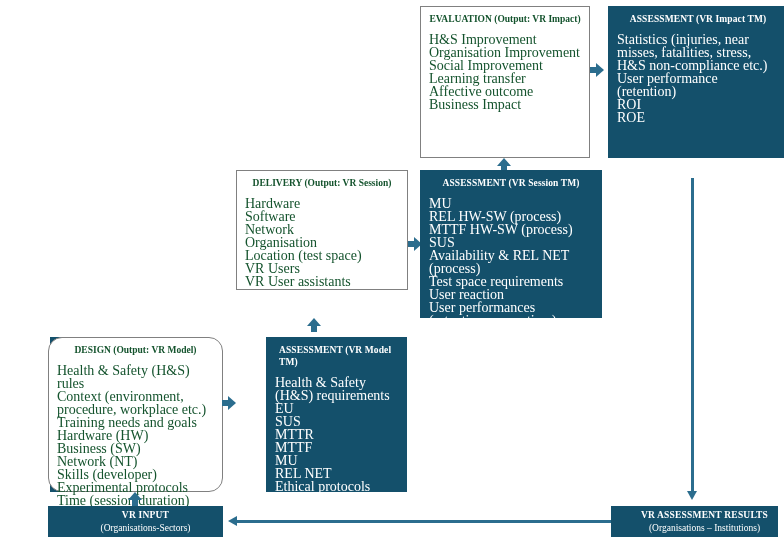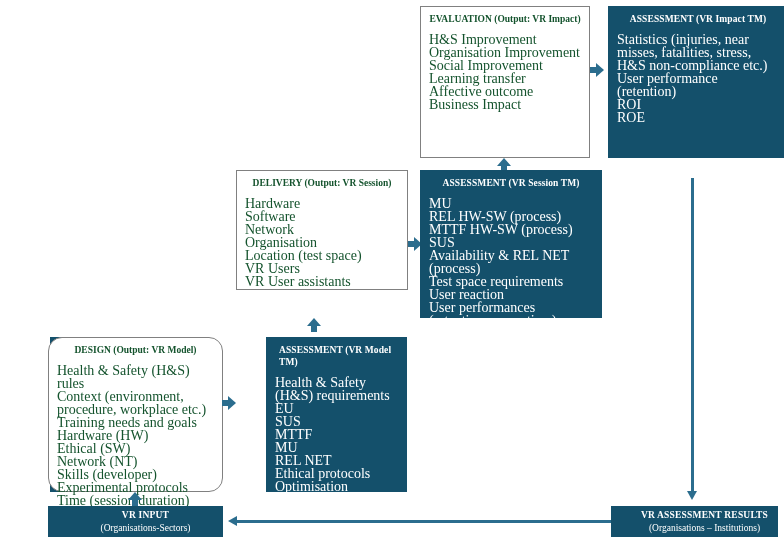--- a/index.html
+++ b/index.html
@@ -225,39 +225,40 @@
     <span>ML1</span>
   </div>
 
   <div class="card white" style="left:48px; top:337px; width:175px; height:155px;border-radius:14px;">
     <div class="card-title">DESIGN (Output: VR Model)</div>
     <div class="card-list">
       <div>Health &amp; Safety (H&amp;S) rules</div>
       <div>Context (environment, procedure, workplace etc.)</div>
       <div>Training needs and goals</div>
       <div>Hardware (HW)</div>
-      <div>Ethical (SW)</div>
+      <div>Business (SW)</div>
       <div>Network (NT)</div>
       <div>Skills (developer)</div>
       <div>Experimental protocols</div>
       <div>Time (session duration)</div>
     </div>
   </div>
 
   <div class="arrow arr-right-block" style="left:222px; top:396px;">
     <div class="stem"></div>
       <div class="head"></div>
   </div>
 
   <div class="card blue" style="left:236px; top:337px; width:141px; height:155px;margin-left:30px;">
     <div class="card-title" style="text-align:left; padding-left:4px;">ASSESSMENT (VR Model TM)</div>
     <div class="card-list">
       <div>Health &amp; Safety (H&amp;S) requirements</div>
       <div>EU</div>
       <div>SUS</div>
+      <div>MTTR</div>
       <div>MTTF</div>
       <div>MU</div>
       <div>REL NET</div>
       <div>Ethical protocols</div>
       <div>Optimisation (NASA-TLX)</div>
     </div>
   </div>
 
   <div class="arrow arr-down-line" style="left:687px; top:178px; height:322px;">
     <div class="stem"></div>

